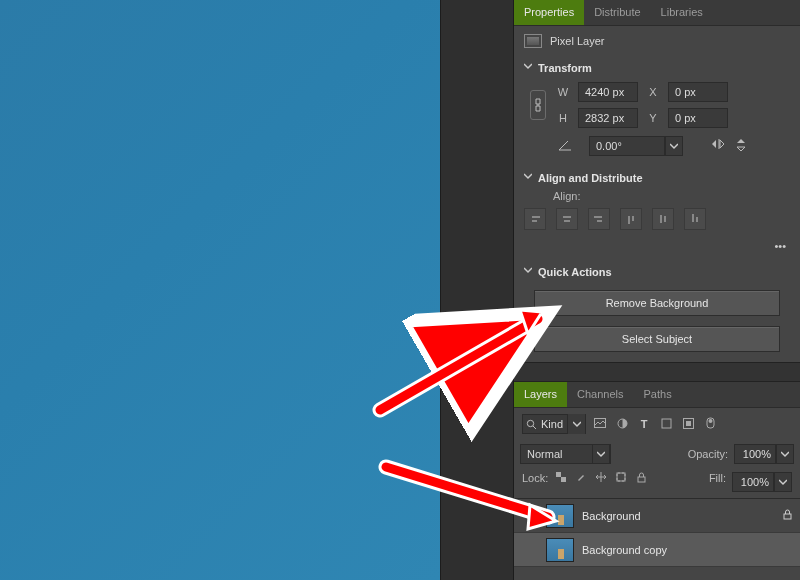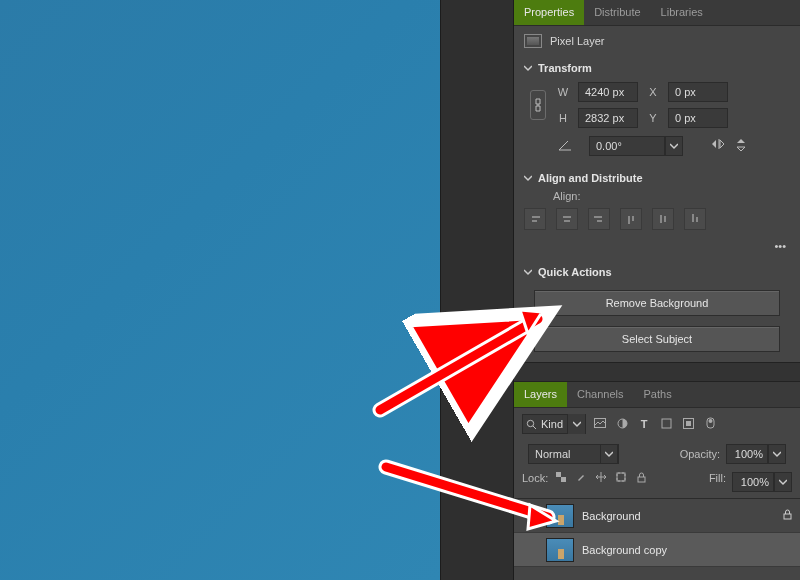--- a/index.html
+++ b/index.html
@@ -14,21 +14,21 @@
   
   .tabs { display: flex; gap: 0; border-bottom: 1px solid #2b2b2b; background: #3a3a3a; }
   .tab { padding: 6px 10px 7px; color: #9c9c9c; cursor: pointer; }
   .tab.active { color: #e8e8e8; background: #4d7c0f; }
 
   
   .row { display: flex; align-items: center; gap: 8px; padding: 8px 10px; }
   .pixel-icon { width: 18px; height: 14px; border: 1px solid #888; position: relative; }
   .pixel-icon::before { content:""; position:absolute; inset:2px; background: linear-gradient(#777,#555); }
 
-  .section-head { display:flex; align-items:center; gap:6px; padding: 6px 10px; font-weight: 600; color:#e4e4e4; }
+  .section-head { display:flex; gap:6px; padding: 6px 10px; font-weight: 600; color:#e4e4e4; }
   .chev { display:inline-block; transform: rotate(0deg); }
   .chev svg { display:block; }
 
   .transform-grid { display:grid; grid-template-columns: 20px 18px 60px 18px 60px; row-gap: 6px; column-gap: 6px; align-items:center; padding: 2px 10px 4px 14px; }
   .link-col { grid-row: 1 / span 2; display:flex; align-items:center; justify-content:center; }
   .link-icon { width:16px; height:30px; border:1px solid #6c6c6c; border-radius:3px; display:flex; align-items:center; justify-content:center; color:#bcbcbc; }
   .dim-label { color:#bdbdbd; text-align:center; }
   .dim-field { background:#3a3a3a; border:1px solid #2b2b2b; color:#ddd; height:20px; padding:0 6px; font-size:11px; }
 
   .angle-row { display:flex; align-items:center; gap:8px; padding: 4px 10px 10px 44px; }
@@ -49,21 +49,21 @@
 
   
   .layers-filters { display:flex; align-items:center; gap:6px; padding:6px 8px; }
   .kind { display:flex; align-items:center; background:#3a3a3a; border:1px solid #2b2b2b; height:20px; }
   .kind .icon { width:16px; display:flex; justify-content:center; }
   .kind-label { padding: 0 4px 0 2px; color:#ddd; }
   .kind .dd { border:none; border-left:1px solid #2b2b2b; }
   .filter-icons { display:flex; gap:6px; color:#bbb; align-items:center; }
   .filter-icons span { width:16px; text-align:center; }
 
-  .blend-row { display:flex; align-items:center; gap:6px; padding: 4px 14px; }
+  .blend-row { display:flex; align-items:center; gap:6px; padding: 4px 6px; }
   .blend { background:#3a3a3a; border:1px solid #2b2b2b; height:20px; display:flex; align-items:center; }
   .blend span.lbl { padding:0 30px 0 6px; }
   .op-label { color:#bdbdbd; margin-left:auto; }
   .pct { display:flex; align-items:center; }
   .pct .dim-field { width:42px; text-align:right; padding-right:4px; }
 
   .lock-row { display:flex; align-items:flex-start; gap:6px; padding: 4px 8px 6px; color:#bbb; }
   .lock-row .lbl { color:#bdbdbd; }
   .lock-icons { display:flex; gap:6px; }
   .lock-icons span { width:14px; text-align:center; }

